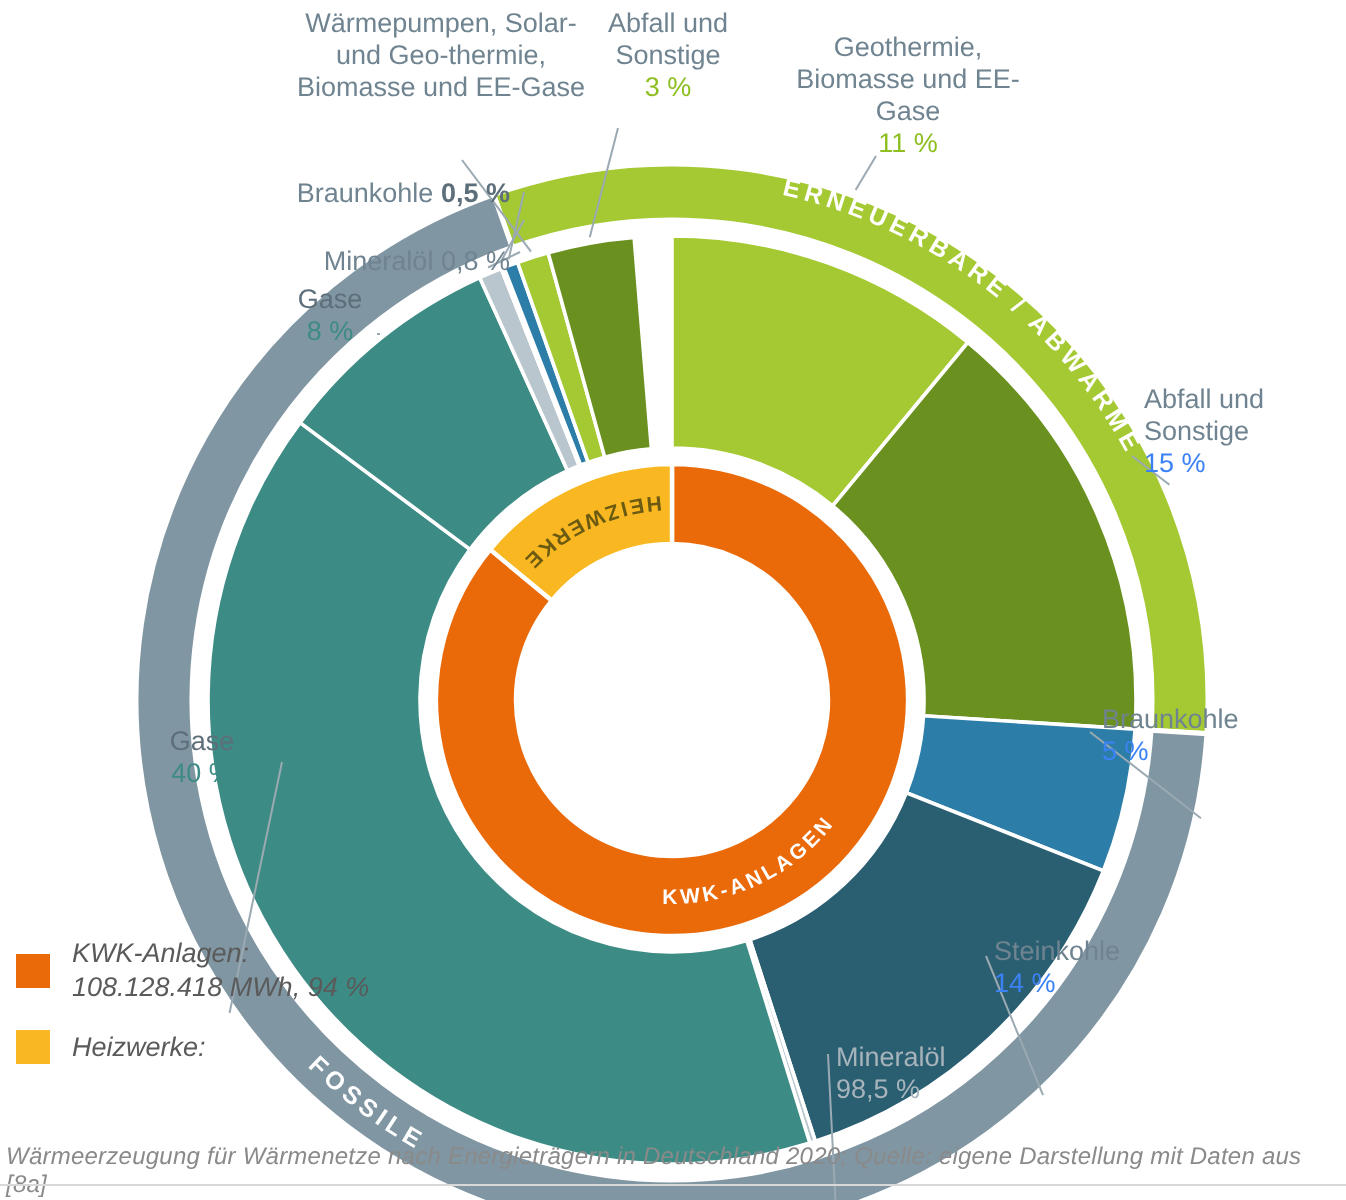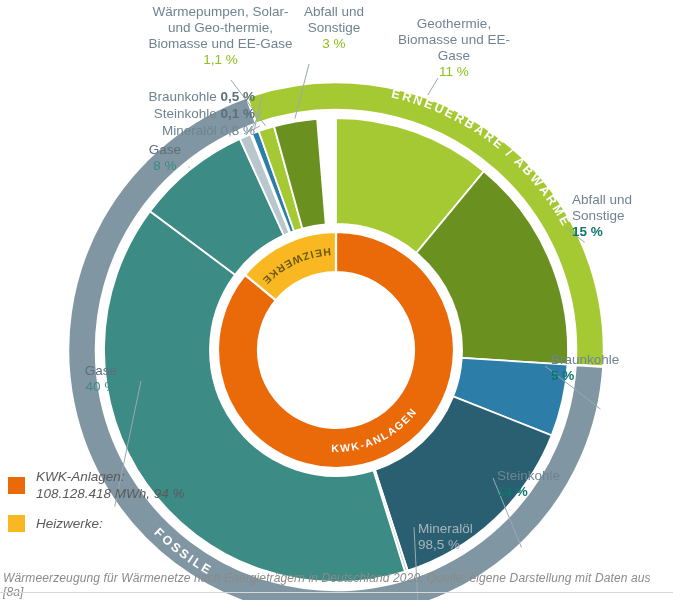--- a/index.html
+++ b/index.html
@@ -14,21 +14,21 @@
   svg{display:block;}
 
   .lbl{position:absolute;font-size:13.5px;line-height:16px;color:#6f8490;}
   .lbl .ttl{display:block;}
   .lbl .val{display:block;}
   .lbl.center{text-align:center;}
   .lbl.right{text-align:left;}
 
   .c-green{color:#8cbf1f;}
   .c-teal{color:#3d8b85;}
-  .c-gray{color:#0f766e;font-weight:bold;}
+  .c-gray{color:#3b82f6;}
   .c-dark{color:#5d6f7a;}
   .c-graylite{color:#a8b4bc;}
 
   .inline-lbl{font-size:13.5px;line-height:17px;color:#6f8490;white-space:nowrap;}
   .inline-lbl b{font-weight:bold;color:#5d6f7a;}
 
   #legend{position:absolute;left:8px;top:468px;}
   .leg-row{display:flex;align-items:center;margin-bottom:12px;}
   .leg-sw{width:17px;height:17px;margin-right:11px;flex:0 0 auto;margin-top:1px;}
   .leg-txt{font-style:italic;font-size:13.5px;line-height:17px;color:#5a5a5a;}
@@ -98,21 +98,20 @@
     <text font-size="10.5" font-weight="bold" letter-spacing="1.7" fill="#ffffff">
       <textPath href="#pathKwk" startOffset="50%" text-anchor="middle">KWK-ANLAGEN</textPath>
     </text>
     <text font-size="10.5" font-weight="bold" letter-spacing="1.7" fill="#6b5a12">
       <textPath href="#pathHeiz" startOffset="50%" text-anchor="middle">HEIZWERKE</textPath>
     </text>
   </svg>
 
   <div class="lbl center" style="left:148px;top:4px;width:145px;">
     <span class="ttl">Wärmepumpen, Solar- und Geo-thermie, Biomasse und EE-Gase</span>
-    <span class="val c-green">1,1 %</span>
   </div>
 
   <div class="lbl center" style="left:288px;top:4px;width:92px;">
     <span class="ttl">Abfall und Sonstige</span>
     <span class="val c-green">3 %</span>
   </div>
 
   <div class="lbl center" style="left:398px;top:16px;width:112px;">
     <span class="ttl">Geothermie, Biomasse und EE-Gase</span>
     <span class="val c-green">11 %</span>
@@ -145,24 +144,20 @@
 
   <div class="lbl center" style="left:134px;top:142px;width:62px;">
     <span class="ttl c-dark">Gase</span>
     <span class="val c-teal">8 %</span>
   </div>
 
   <div class="inline-lbl" style="position:absolute;left:143px;top:88px;text-align:right;width:112px;">
     <span>Braunkohle</span>
     <b>0,5 %</b>
   </div>
-  <div class="inline-lbl" style="position:absolute;left:151px;top:105px;text-align:right;width:104px;">
-    <span>Steinkohle</span>
-    <b>0,1 %</b>
-  </div>
   <div class="inline-lbl c-graylite" style="position:absolute;left:155px;top:122px;text-align:right;width:100px;">
     <span>Mineralöl</span>
     <span>0,8 %</span>
   </div>
 
   <div id="legend">
     <div class="leg-row">
       <span class="leg-sw" style="background:#ea6909"></span>
       <span class="leg-txt">
         <span>KWK-Anlagen:</span><br>

